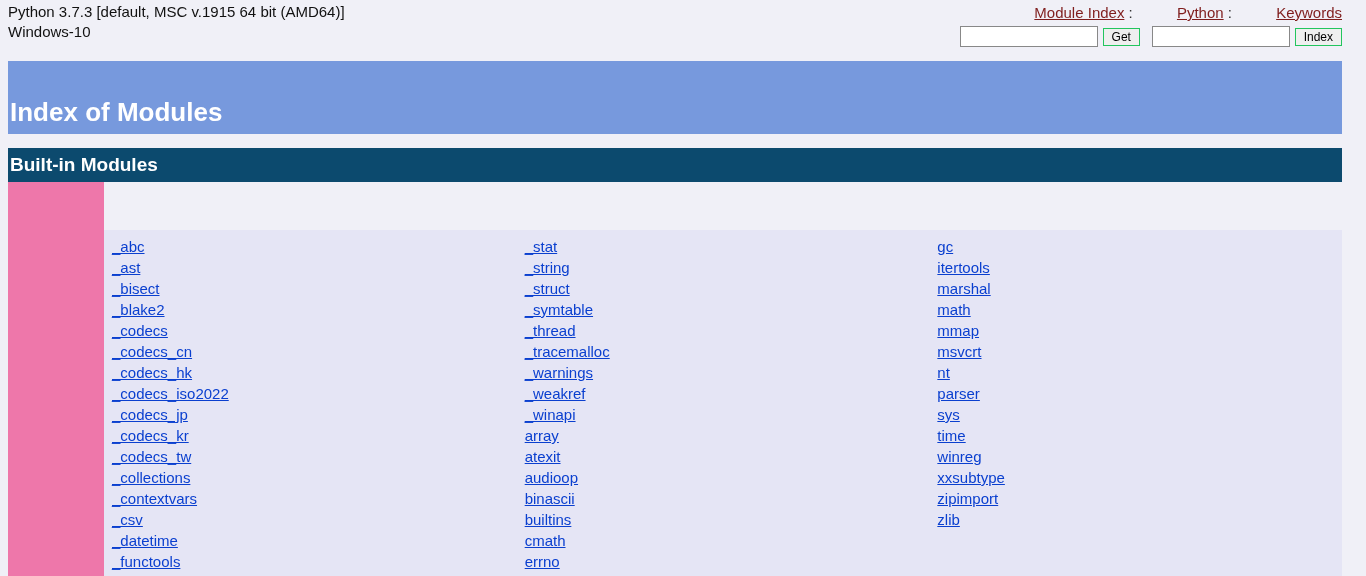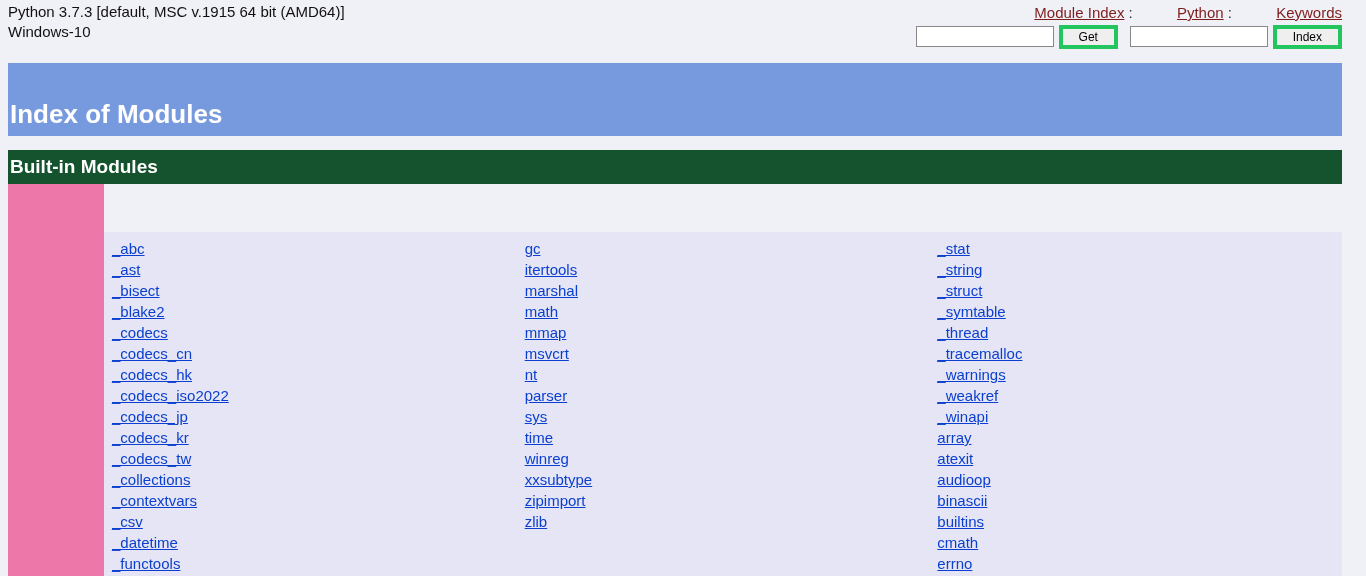--- a/index.html
+++ b/index.html
@@ -49,39 +49,39 @@
   }
   .search-row input[type=text] {
     border: 1px solid #888;
     height: 19px;
     background: #fff;
     padding: 0 3px;
     font-size: 13px;
   }
   .search-row button {
     font-size: 12px;
-    padding: 1px 16px;
+    padding: 1px 8px;
     background: #efefef;
-    border: 4px solid #22c55e;
+    border: 1px solid #22c55e;
     cursor: pointer;
   }
   .big-bkd {
     background: #7799dd;
     color: #fff;
     padding: 36px 0 6px 0;
     margin-bottom: 14px;
   }
   .big-bkd h1 {
     margin: 0;
     font-size: 26px;
     font-weight: bold;
     padding-left: 2px;
   }
   .section-bar {
-    background: #14532d;
+    background: #0c4a6e;
     color: #fff;
     font-weight: bold;
     font-size: 19px;
     padding: 6px 0 6px 2px;
   }
   .section-body {
     display: flex;
   }
   .section-stripe {
     width: 96px;
@@ -160,52 +160,52 @@
             <a href="#">_codecs_jp</a>
             <a href="#">_codecs_kr</a>
             <a href="#">_codecs_tw</a>
             <a href="#">_collections</a>
             <a href="#">_contextvars</a>
             <a href="#">_csv</a>
             <a href="#">_datetime</a>
             <a href="#">_functools</a>
             <a href="#">_heapq</a>
           </div>
-        <div class="modcol" id="col3">
-            <a href="#">gc</a>
-            <a href="#">itertools</a>
-            <a href="#">marshal</a>
-            <a href="#">math</a>
-            <a href="#">mmap</a>
-            <a href="#">msvcrt</a>
-            <a href="#">nt</a>
-            <a href="#">parser</a>
-            <a href="#">sys</a>
-            <a href="#">time</a>
-            <a href="#">winreg</a>
-            <a href="#">xxsubtype</a>
-            <a href="#">zipimport</a>
-            <a href="#">zlib</a>
-          </div>
         <div class="modcol" id="col2">
             <a href="#">_stat</a>
             <a href="#">_string</a>
             <a href="#">_struct</a>
             <a href="#">_symtable</a>
             <a href="#">_thread</a>
             <a href="#">_tracemalloc</a>
             <a href="#">_warnings</a>
             <a href="#">_weakref</a>
             <a href="#">_winapi</a>
             <a href="#">array</a>
             <a href="#">atexit</a>
             <a href="#">audioop</a>
             <a href="#">binascii</a>
             <a href="#">builtins</a>
             <a href="#">cmath</a>
             <a href="#">errno</a>
             <a href="#">faulthandler</a>
           </div>
+        <div class="modcol" id="col3">
+            <a href="#">gc</a>
+            <a href="#">itertools</a>
+            <a href="#">marshal</a>
+            <a href="#">math</a>
+            <a href="#">mmap</a>
+            <a href="#">msvcrt</a>
+            <a href="#">nt</a>
+            <a href="#">parser</a>
+            <a href="#">sys</a>
+            <a href="#">time</a>
+            <a href="#">winreg</a>
+            <a href="#">xxsubtype</a>
+            <a href="#">zipimport</a>
+            <a href="#">zlib</a>
+          </div>
       </div>
     </div>
 
   </div>
 </div>
 
 </body></html>

